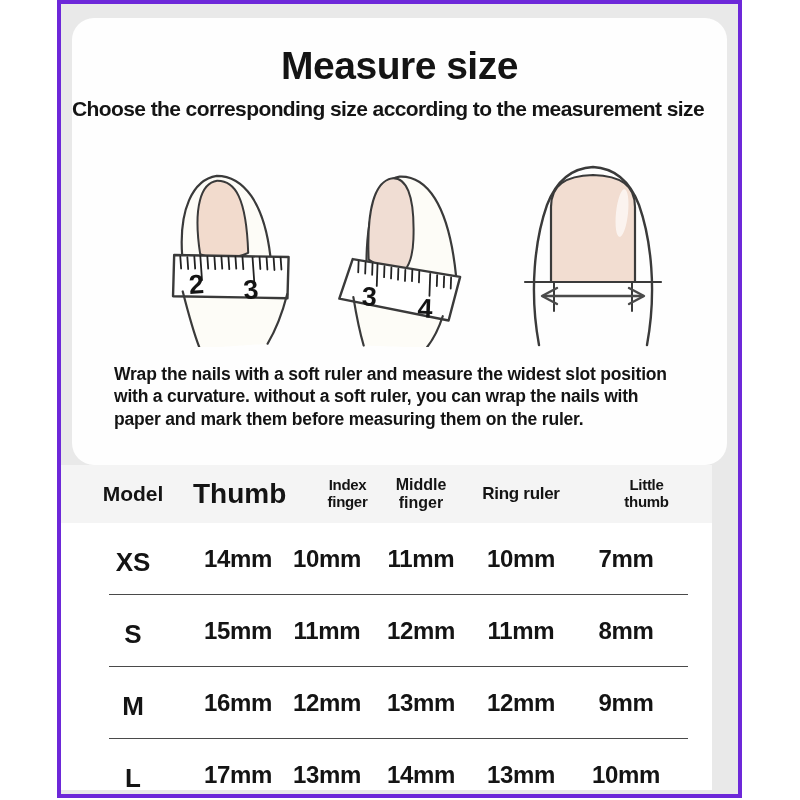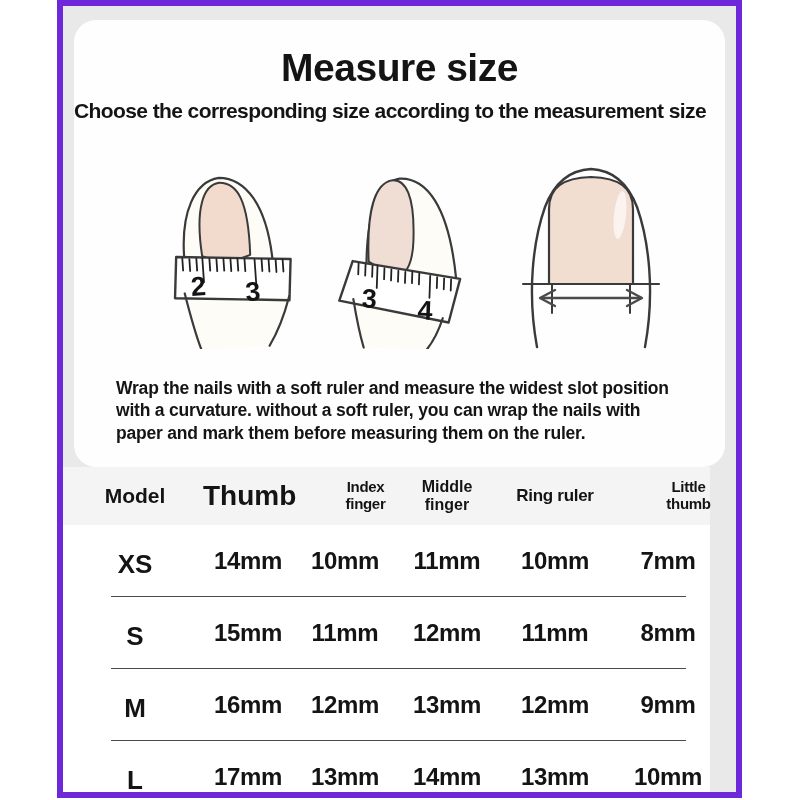--- a/index.html
+++ b/index.html
@@ -8,21 +8,21 @@
     background:#ffffff;
     font-family:"Liberation Sans", sans-serif;
     color:#141414;
     position:relative;
     overflow:hidden;
   }
   .frame {
     position:absolute; left:57px; top:0;
     width:685px; height:798px;
     background:#e9e9e9;
-    border:6px solid #6d28d9;
+    border:4px solid #6d28d9;
     box-sizing:border-box;
     overflow:hidden;
   }
   .card {
     margin:14px 11px 0;
     height:447px;
     background:#fefefe;
     border-radius:22px;
     box-sizing:border-box;
     padding-top:26px;
@@ -45,38 +45,37 @@
   .figs {
     margin-top:30px;
     height:196px;
     display:flex;
     justify-content:space-between;
     align-items:flex-start;
     padding:0 54px 0 60px;
   }
   .figs svg { display:block; }
   .instructions {
-    margin:28px 48px 0 42px;
+    margin:16px 48px 0 42px;
     font-size:17.5px;
     font-weight:bold;
     line-height:1.28;
     letter-spacing:-0.2px;
   }
   .size-table {
     background:#ffffff;
     margin-right:26px;
     height:325px;
   }
   .thead, .trow {
     display:grid;
     grid-template-columns:120px 90px 88px 100px 100px 110px;
     padding-left:12px;
     align-items:center;
     text-align:center;
-    gap:8px;
   }
   .thead { height:58px; background:#f4f4f4; }
   .h-model { font-size:21px; font-weight:bold; }
   .h-thumb { font-size:28px; font-weight:bold; }
   .h-sm    { font-size:15px; font-weight:bold; letter-spacing:-0.3px; line-height:1.12;margin-left:41px; }
   .h-ring  { font-size:17px; font-weight:bold; letter-spacing:-0.3px; }
   .h-mid   { font-size:16px; font-weight:bold; line-height:1.12; padding:0 18px; }
   .trow { height:71px; }
   .model-cell { font-size:26px; font-weight:600;margin-top:8px; }
   .val { font-size:24px; font-weight:600; letter-spacing:-0.3px; }

